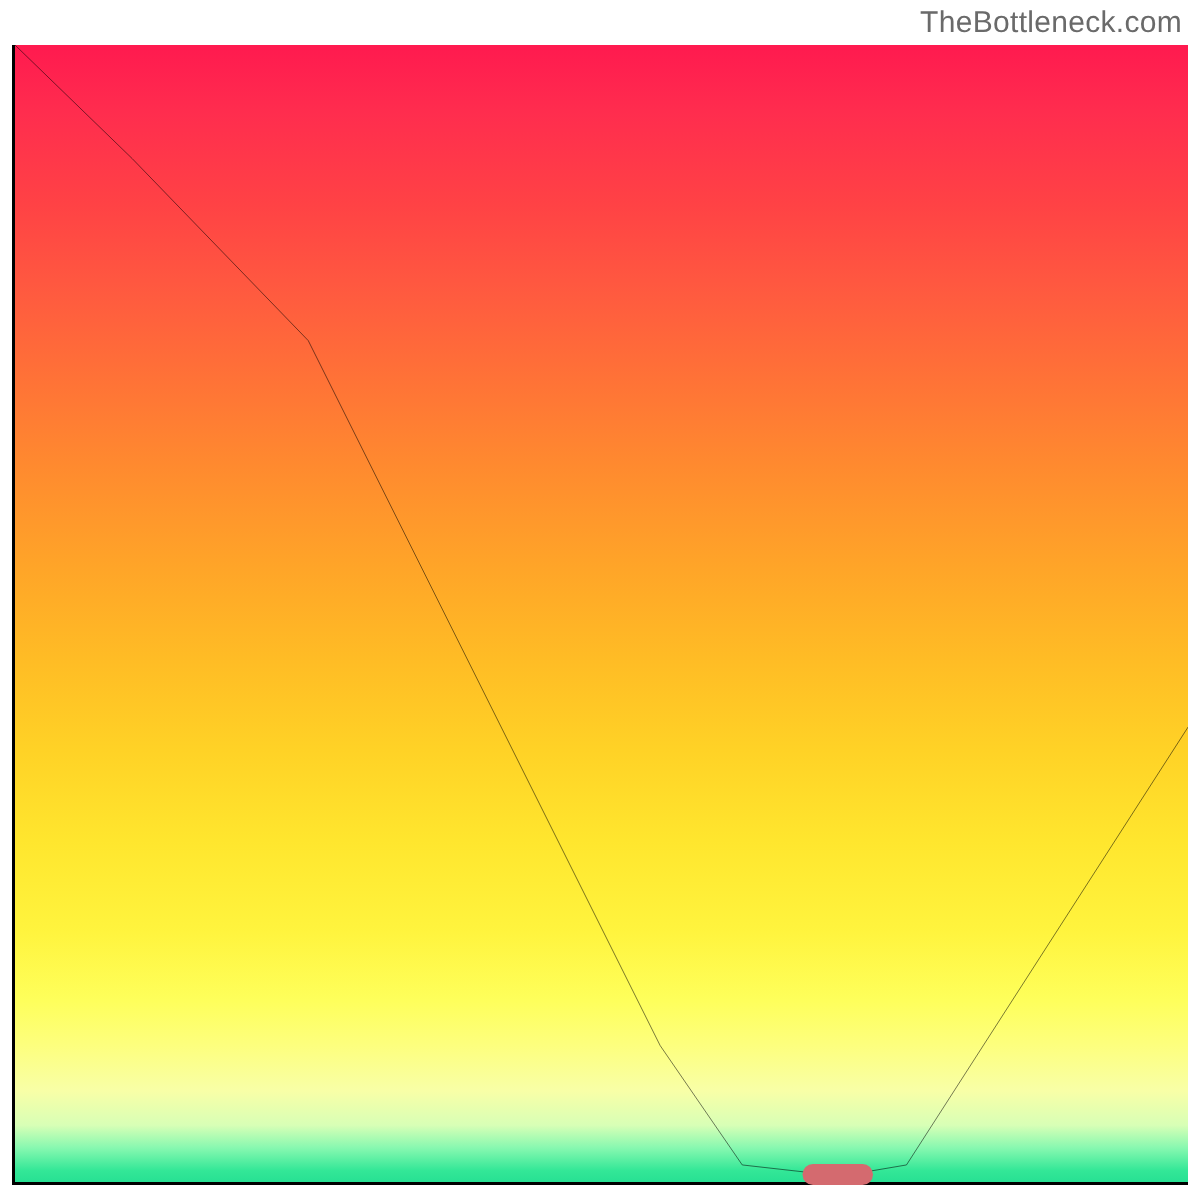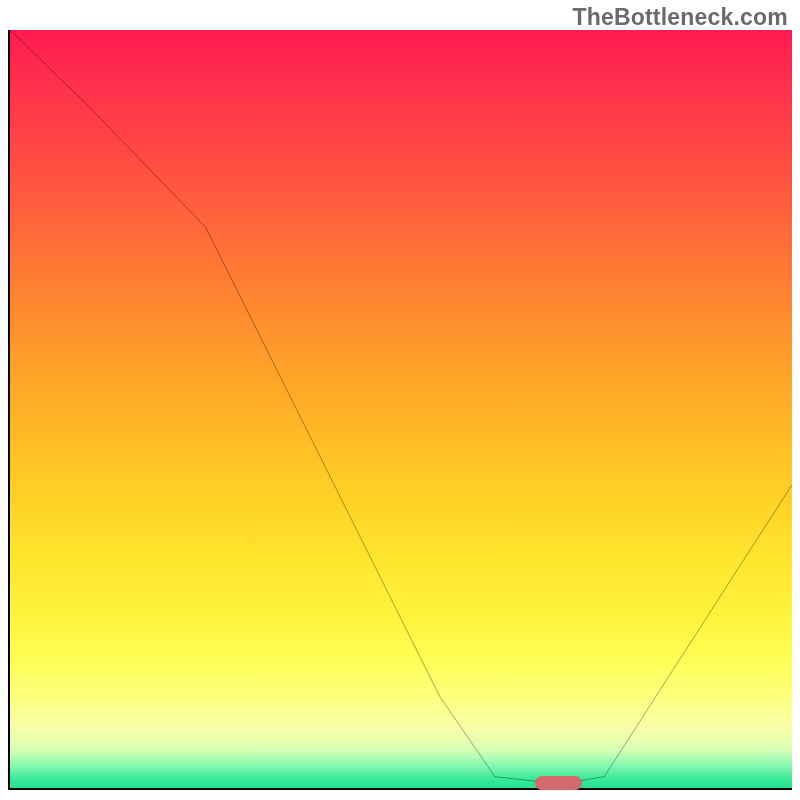--- a/index.html
+++ b/index.html
@@ -7,23 +7,23 @@
     width: 800px;
     height: 800px;
     position: relative;
     font-family: Arial, sans-serif;
     overflow: hidden;
   }
   .watermark {
     position: absolute;
     top: 4px;
     right: 12px;
-    font-size: 23px;
+    font-size: 20px;
     color: #6a6a6a;
-    font-weight: 700;
+    font-weight: 400;
     z-index: 10;
     letter-spacing: 0.2px;
   }
   .plot-area {
     position: absolute;
     top: 30px;
     left: 8px;
     width: 784px;
     height: 760px;
     border-left: 2.5px solid #000;

